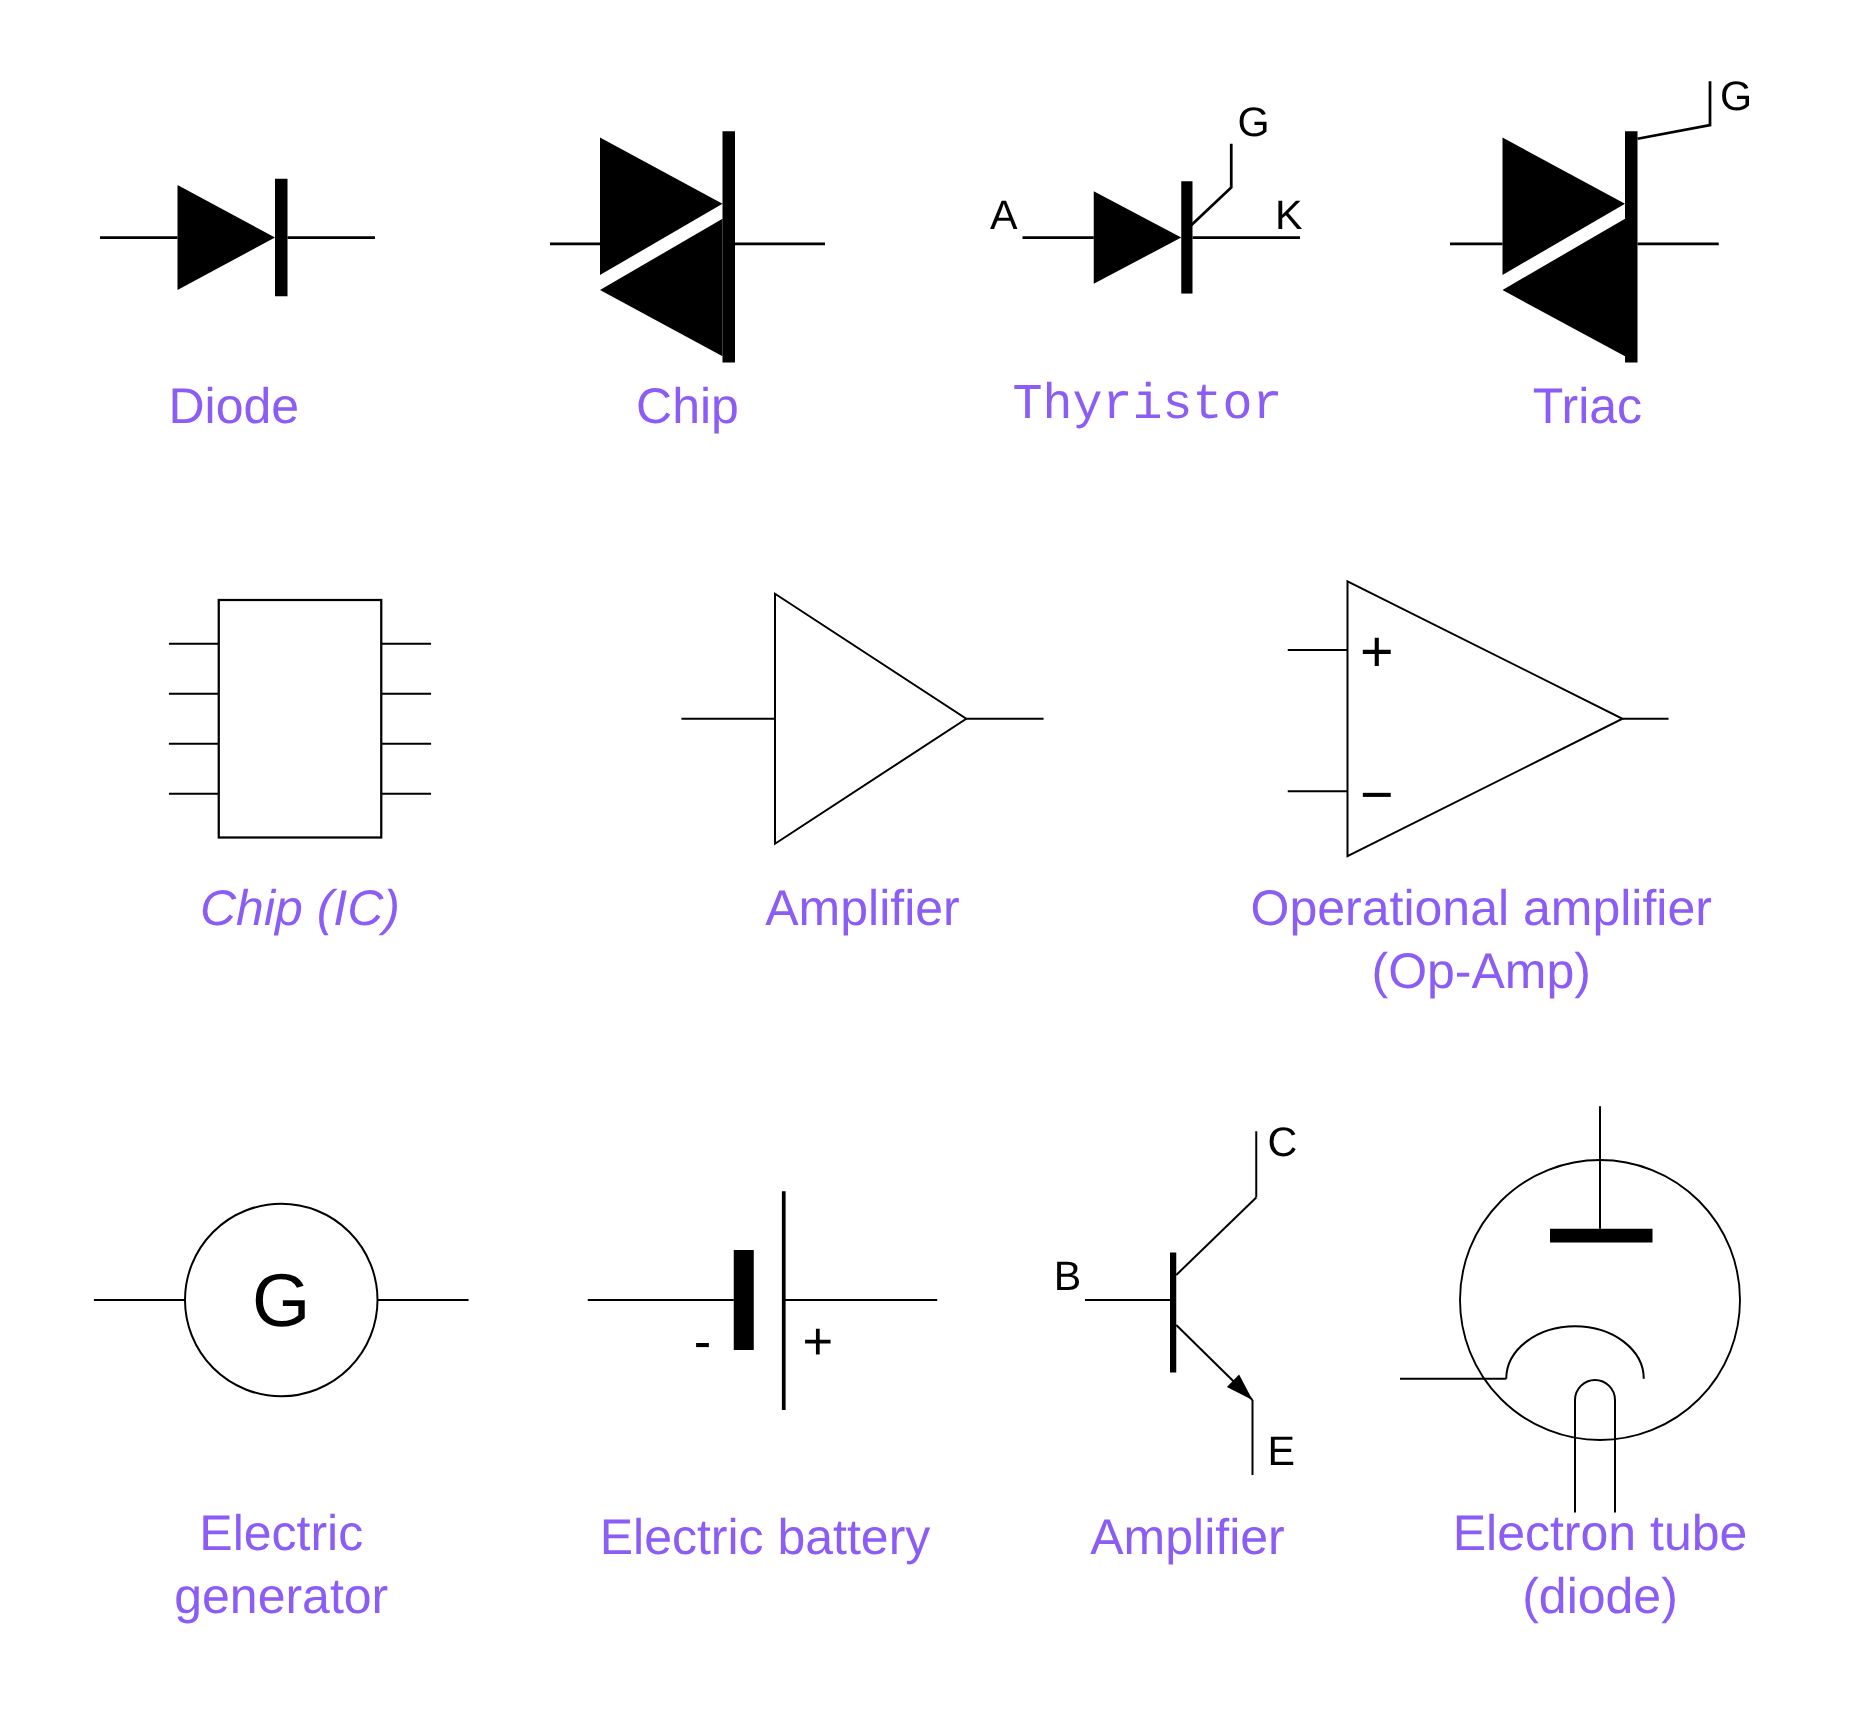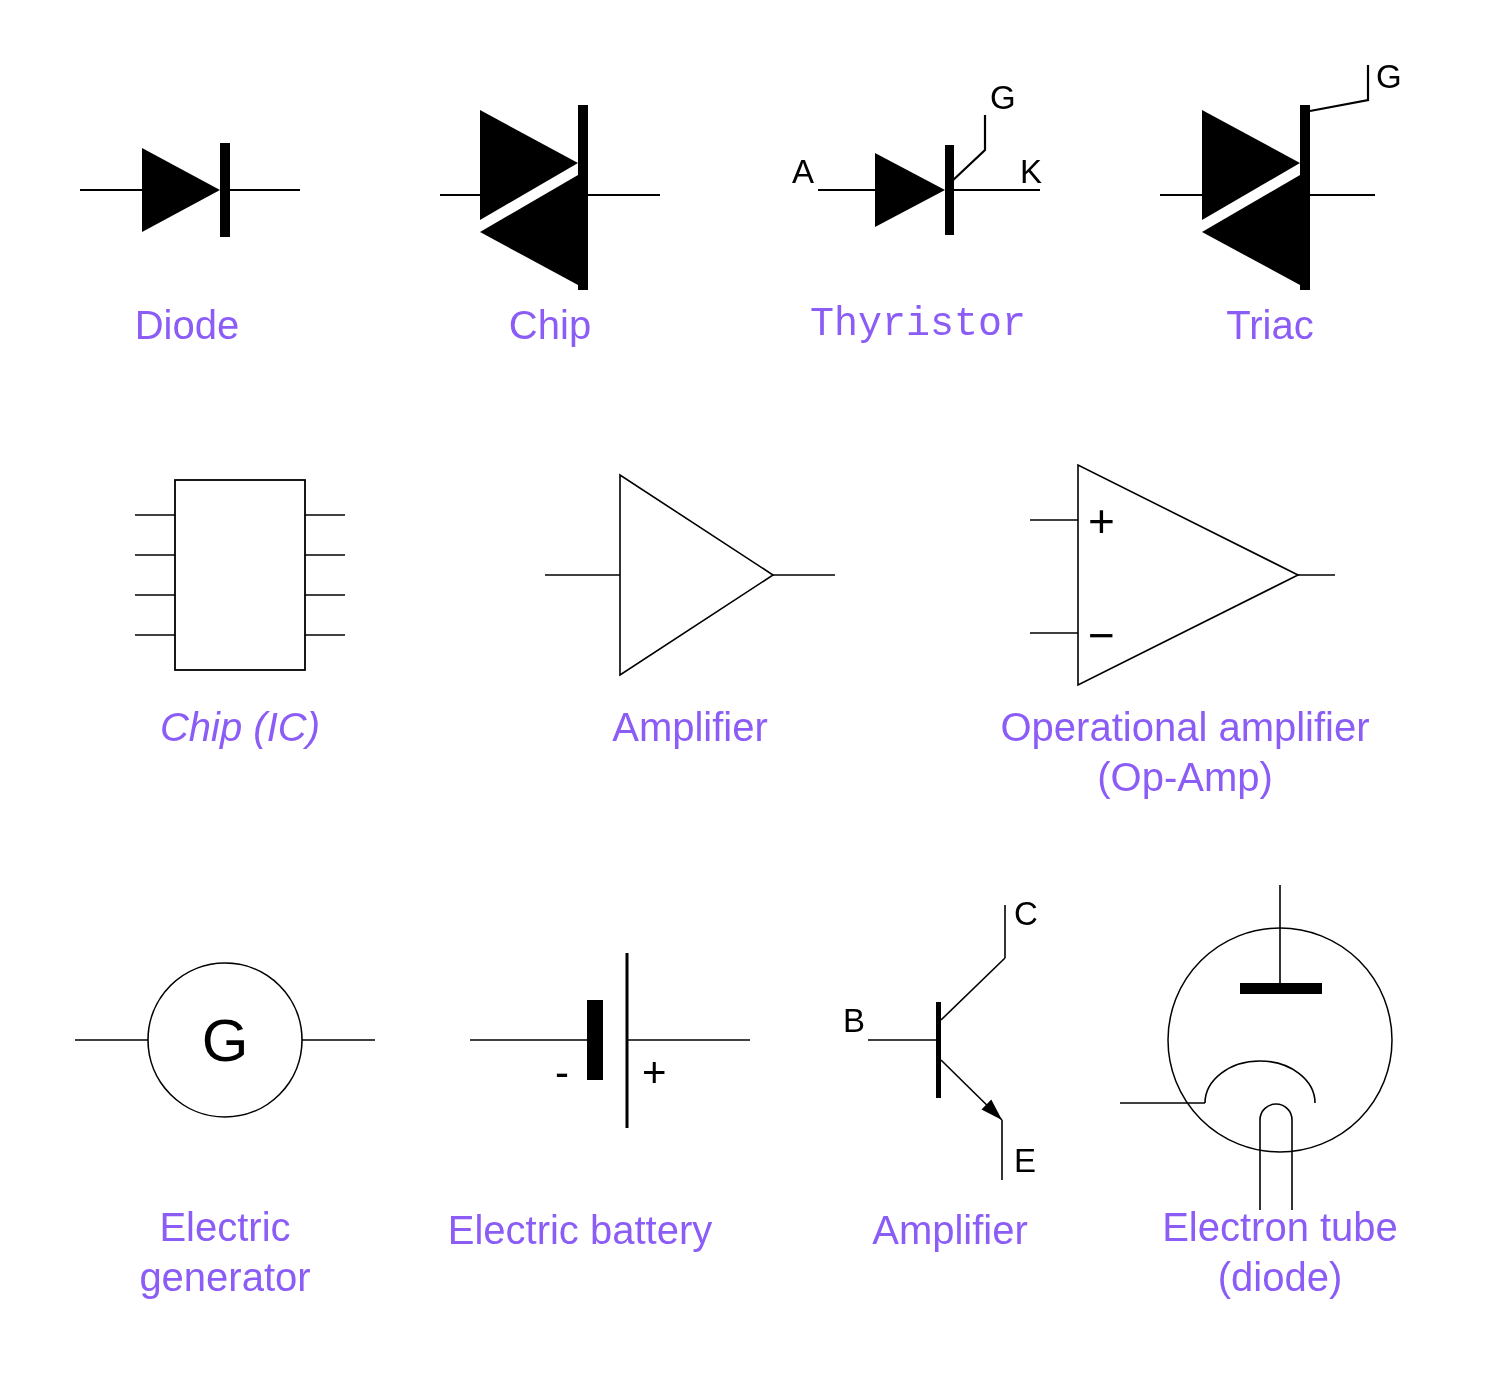--- a/index.html
+++ b/index.html
@@ -133,21 +133,21 @@
   <figure class="sym" style="left:470px; top:945px;">
     <svg width="280" height="195" viewBox="0 0 280 195">
       <line class="thin" x1="0" y1="95" x2="117" y2="95"></line>
       <rect class="fillb" x="117" y="55" width="16" height="80"></rect>
       <line x1="157" y1="8" x2="157" y2="183" stroke="#000" stroke-width="3"></line>
       <line class="thin" x1="157" y1="95" x2="280" y2="95"></line>
       <text x="85" y="142" font-size="42">-</text>
       <text x="172" y="142" font-size="42">+</text>
     </svg>
   </figure>
-  <div class="lbl" style="left:430px; top:1205px; width:300px;">Electric battery</div>
+  <div class="lbl" style="left:462px; top:1205px; width:300px;">Electric battery</div>
 
   <figure class="sym" style="left:790px; top:880px;">
     <svg width="280" height="320" viewBox="0 0 280 320">
       <text x="53" y="152" font-size="33">B</text>
       <line class="thin" x1="78" y1="160" x2="148" y2="160"></line>
       <rect class="fillb" x="146" y="122" width="5" height="96"></rect>
       <line class="thin" x1="151" y1="140" x2="215" y2="78"></line>
       <line class="thin" x1="215" y1="78" x2="215" y2="25"></line>
       <text x="224" y="45" font-size="33">C</text>
       <line class="thin" x1="151" y1="180" x2="212" y2="240"></line>

